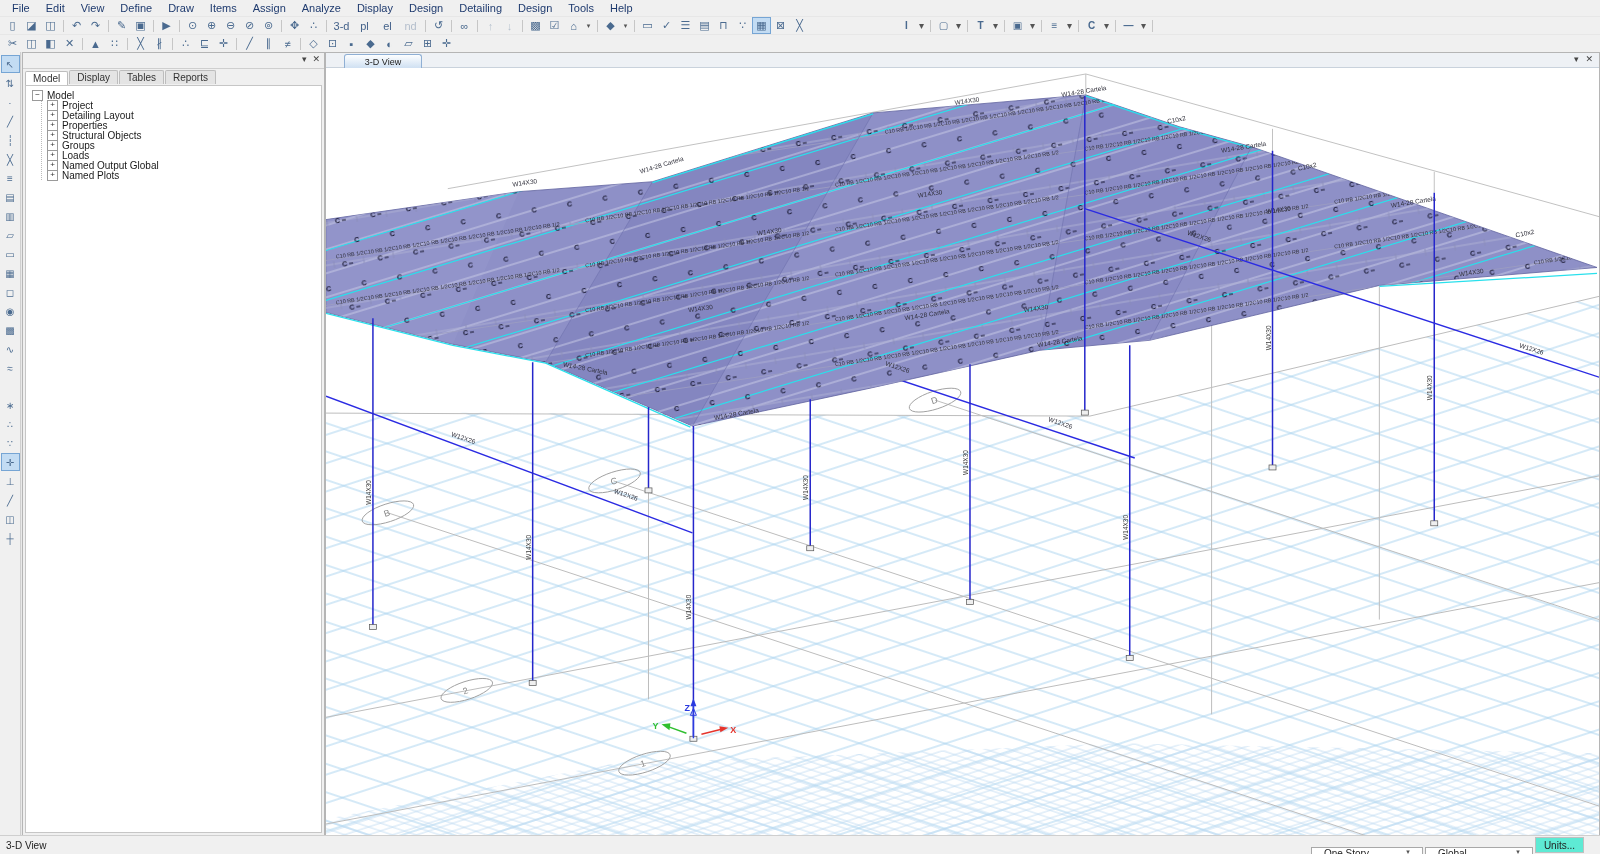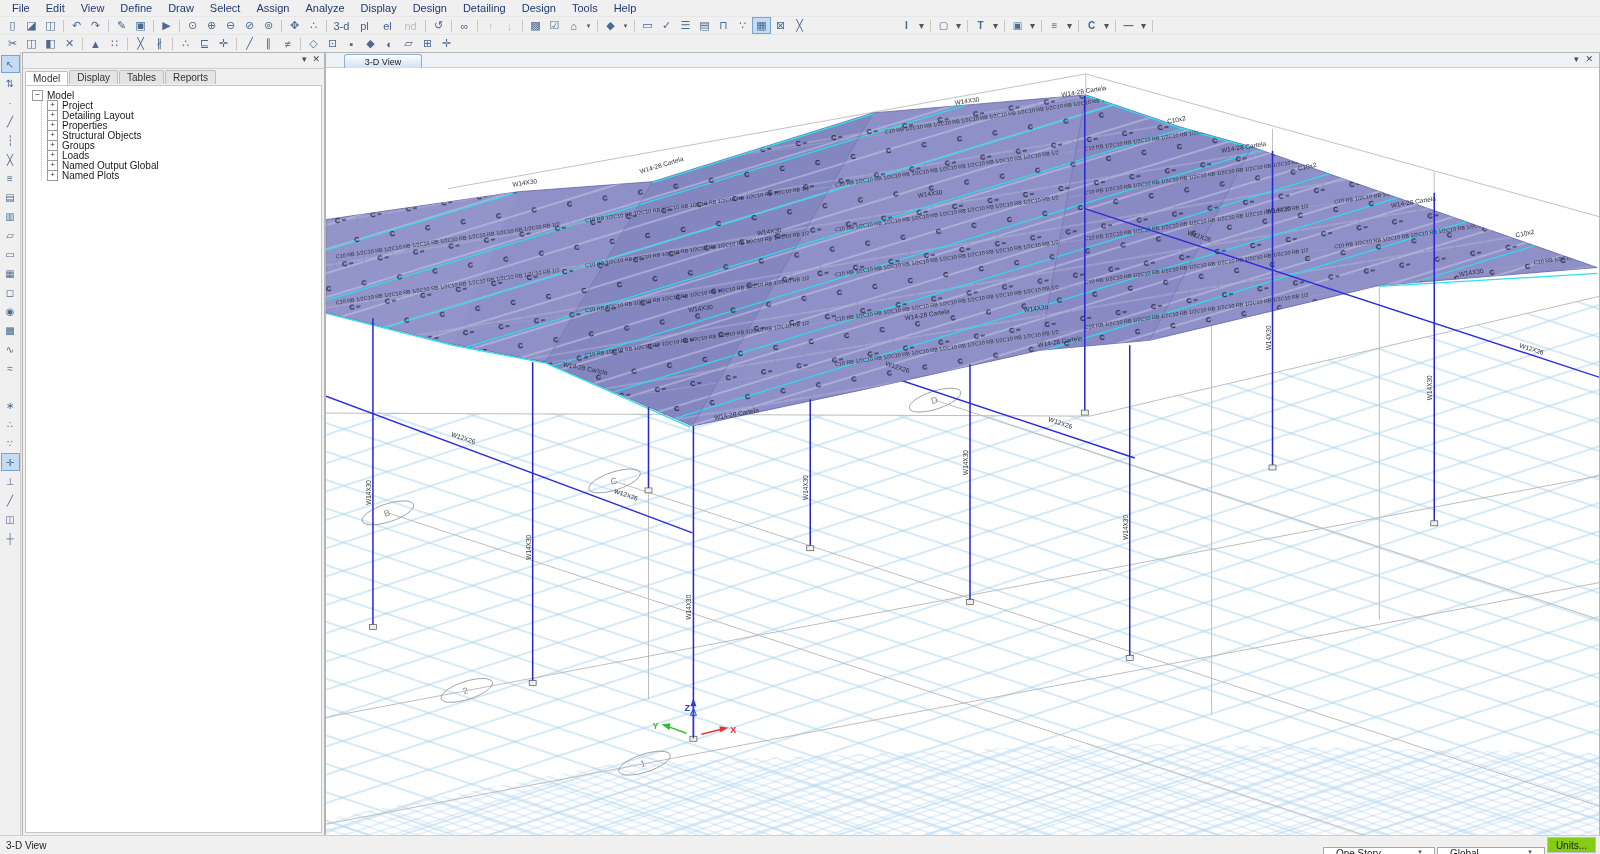--- a/index.html
+++ b/index.html
@@ -59,34 +59,34 @@
   .vp-btns{position:absolute;right:6px;top:1px;display:flex;gap:7px;font-size:9px;color:#444;}
   .vp-canvas{position:absolute;left:0;right:0;top:14px;bottom:0;}
   
   .statusbar{position:absolute;left:0;right:0;bottom:0;height:18px;background:#f0f0f0;border-top:1px solid #cfcfcf;
              display:flex;align-items:center;font-size:10px;color:#222;}
   .sb-left{padding-left:6px;flex:1;}
   .combo{height:14px;border:1px solid #a8a8a8;background:#fff;display:flex;
          padding:0 12px;margin-right:2px;position:relative;margin-top:20px;}
   .combo .cval{flex:1;}
   .combo .carr{font-size:7px;color:#555;margin-left:6px;}
-  .sb-units{height:14px;border:1px solid #c0c0c0;background:#84cc16;display:flex;align-items:center;
-            padding:0 8px;margin-right:4px;}
+  .sb-units{height:14px;border:1px solid #c0c0c0;background:#5eead4;display:flex;align-items:center;
+            padding:0 8px;margin-right:16px;}
   text{font-family:"Liberation Sans","DejaVu Sans",sans-serif;}
 </style>
 </head>
 <body>
 
 <div class="menubar">
   <span class="mi">File</span>
     <span class="mi">Edit</span>
     <span class="mi">View</span>
     <span class="mi">Define</span>
     <span class="mi">Draw</span>
-    <span class="mi">Select</span>
+    <span class="mi">Items</span>
     <span class="mi">Assign</span>
     <span class="mi">Analyze</span>
     <span class="mi">Display</span>
     <span class="mi">Design</span>
     <span class="mi">Detailing</span>
     <span class="mi">Design</span>
     <span class="mi">Tools</span>
     <span class="mi">Help</span>
 </div>
 

